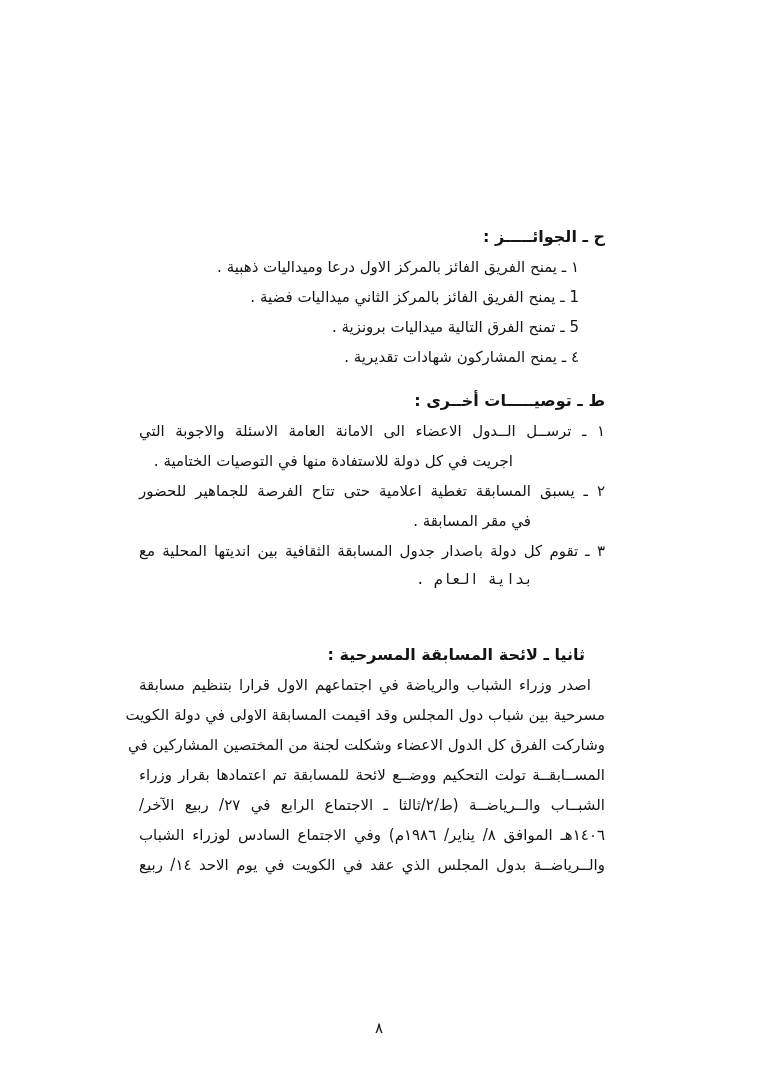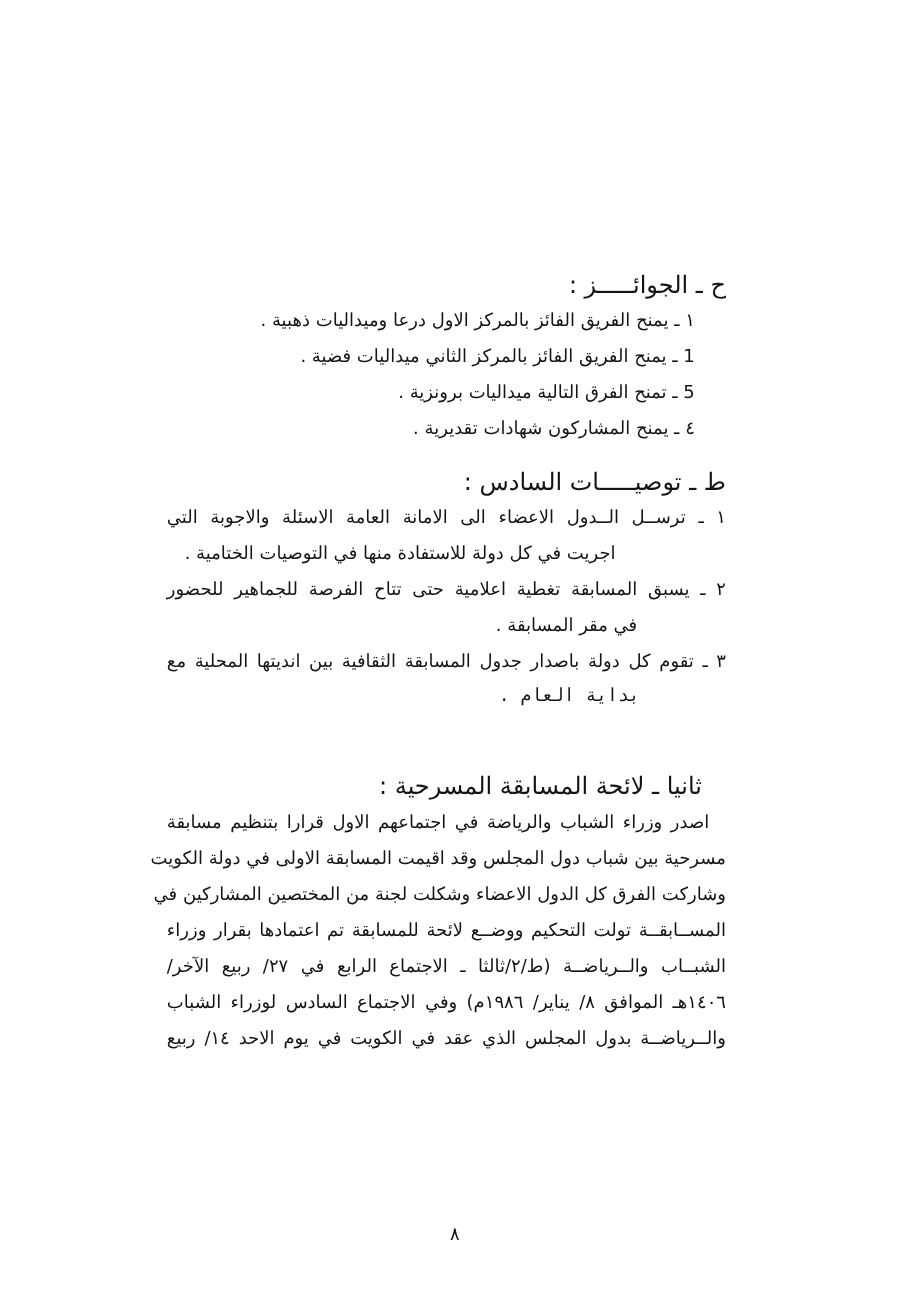--- a/index.html
+++ b/index.html
@@ -21,22 +21,22 @@
     top: 222px;
     right: 153px;
     width: 466px;
     direction: rtl;
     font-size: 15px;
     line-height: 30px;
   }
   .sec { margin: 0; }
   .sec-heading {
     margin: 0;
-    font-size: 20px;
-    font-weight: normal;
+    font-size: 16px;
+    font-weight: bold;
     line-height: 30px;
     white-space: nowrap;
     text-align: right;
   }
   .heading-indent { padding-right: 20px; margin-top: 44px; }
   
   .line {
     white-space: nowrap;
     overflow: visible;
     text-align: justify;
@@ -76,21 +76,21 @@
 
     <section class="sec" id="sec-awards">
       <h2 class="sec-heading">ح ـ الجوائـــــز :</h2>
       <div class="ragged indent-item">١ ـ يمنح الفريق الفائز بالمركز الاول درعا وميداليات ذهبية .</div>
       <div class="ragged indent-item">1 ـ يمنح الفريق الفائز بالمركز الثاني ميداليات فضية .</div>
       <div class="ragged indent-item">5 ـ تمنح الفرق التالية ميداليات برونزية .</div>
       <div class="ragged indent-item">٤ ـ يمنح المشاركون شهادات تقديرية .</div>
     </section>
 
     <section class="sec" id="sec-recommendations">
-      <h2 class="sec-heading">ط ـ توصيـــــات السادس :</h2>
+      <h2 class="sec-heading">ط ـ توصيـــــات أخــرى :</h2>
       <div class="line">١ ـ ترســل الــدول الاعضاء الى الامانة العامة الاسئلة والاجوبة التي</div>
       <div class="ragged cont-a">اجريت في كل دولة للاستفادة منها في التوصيات الختامية .</div>
       <div class="line">٢ ـ يسبق المسابقة تغطية اعلامية حتى تتاح الفرصة للجماهير للحضور</div>
       <div class="ragged cont-b">في مقر المسابقة .</div>
       <div class="line">٣ ـ تقوم كل دولة باصدار جدول المسابقة الثقافية بين انديتها المحلية مع</div>
       <div class="ragged cont-c">بداية العام .</div>
     </section>
 
     <section class="sec" id="sec-theater">
       <h2 class="sec-heading heading-indent">ثانيا ـ لائحة المسابقة المسرحية :</h2>

